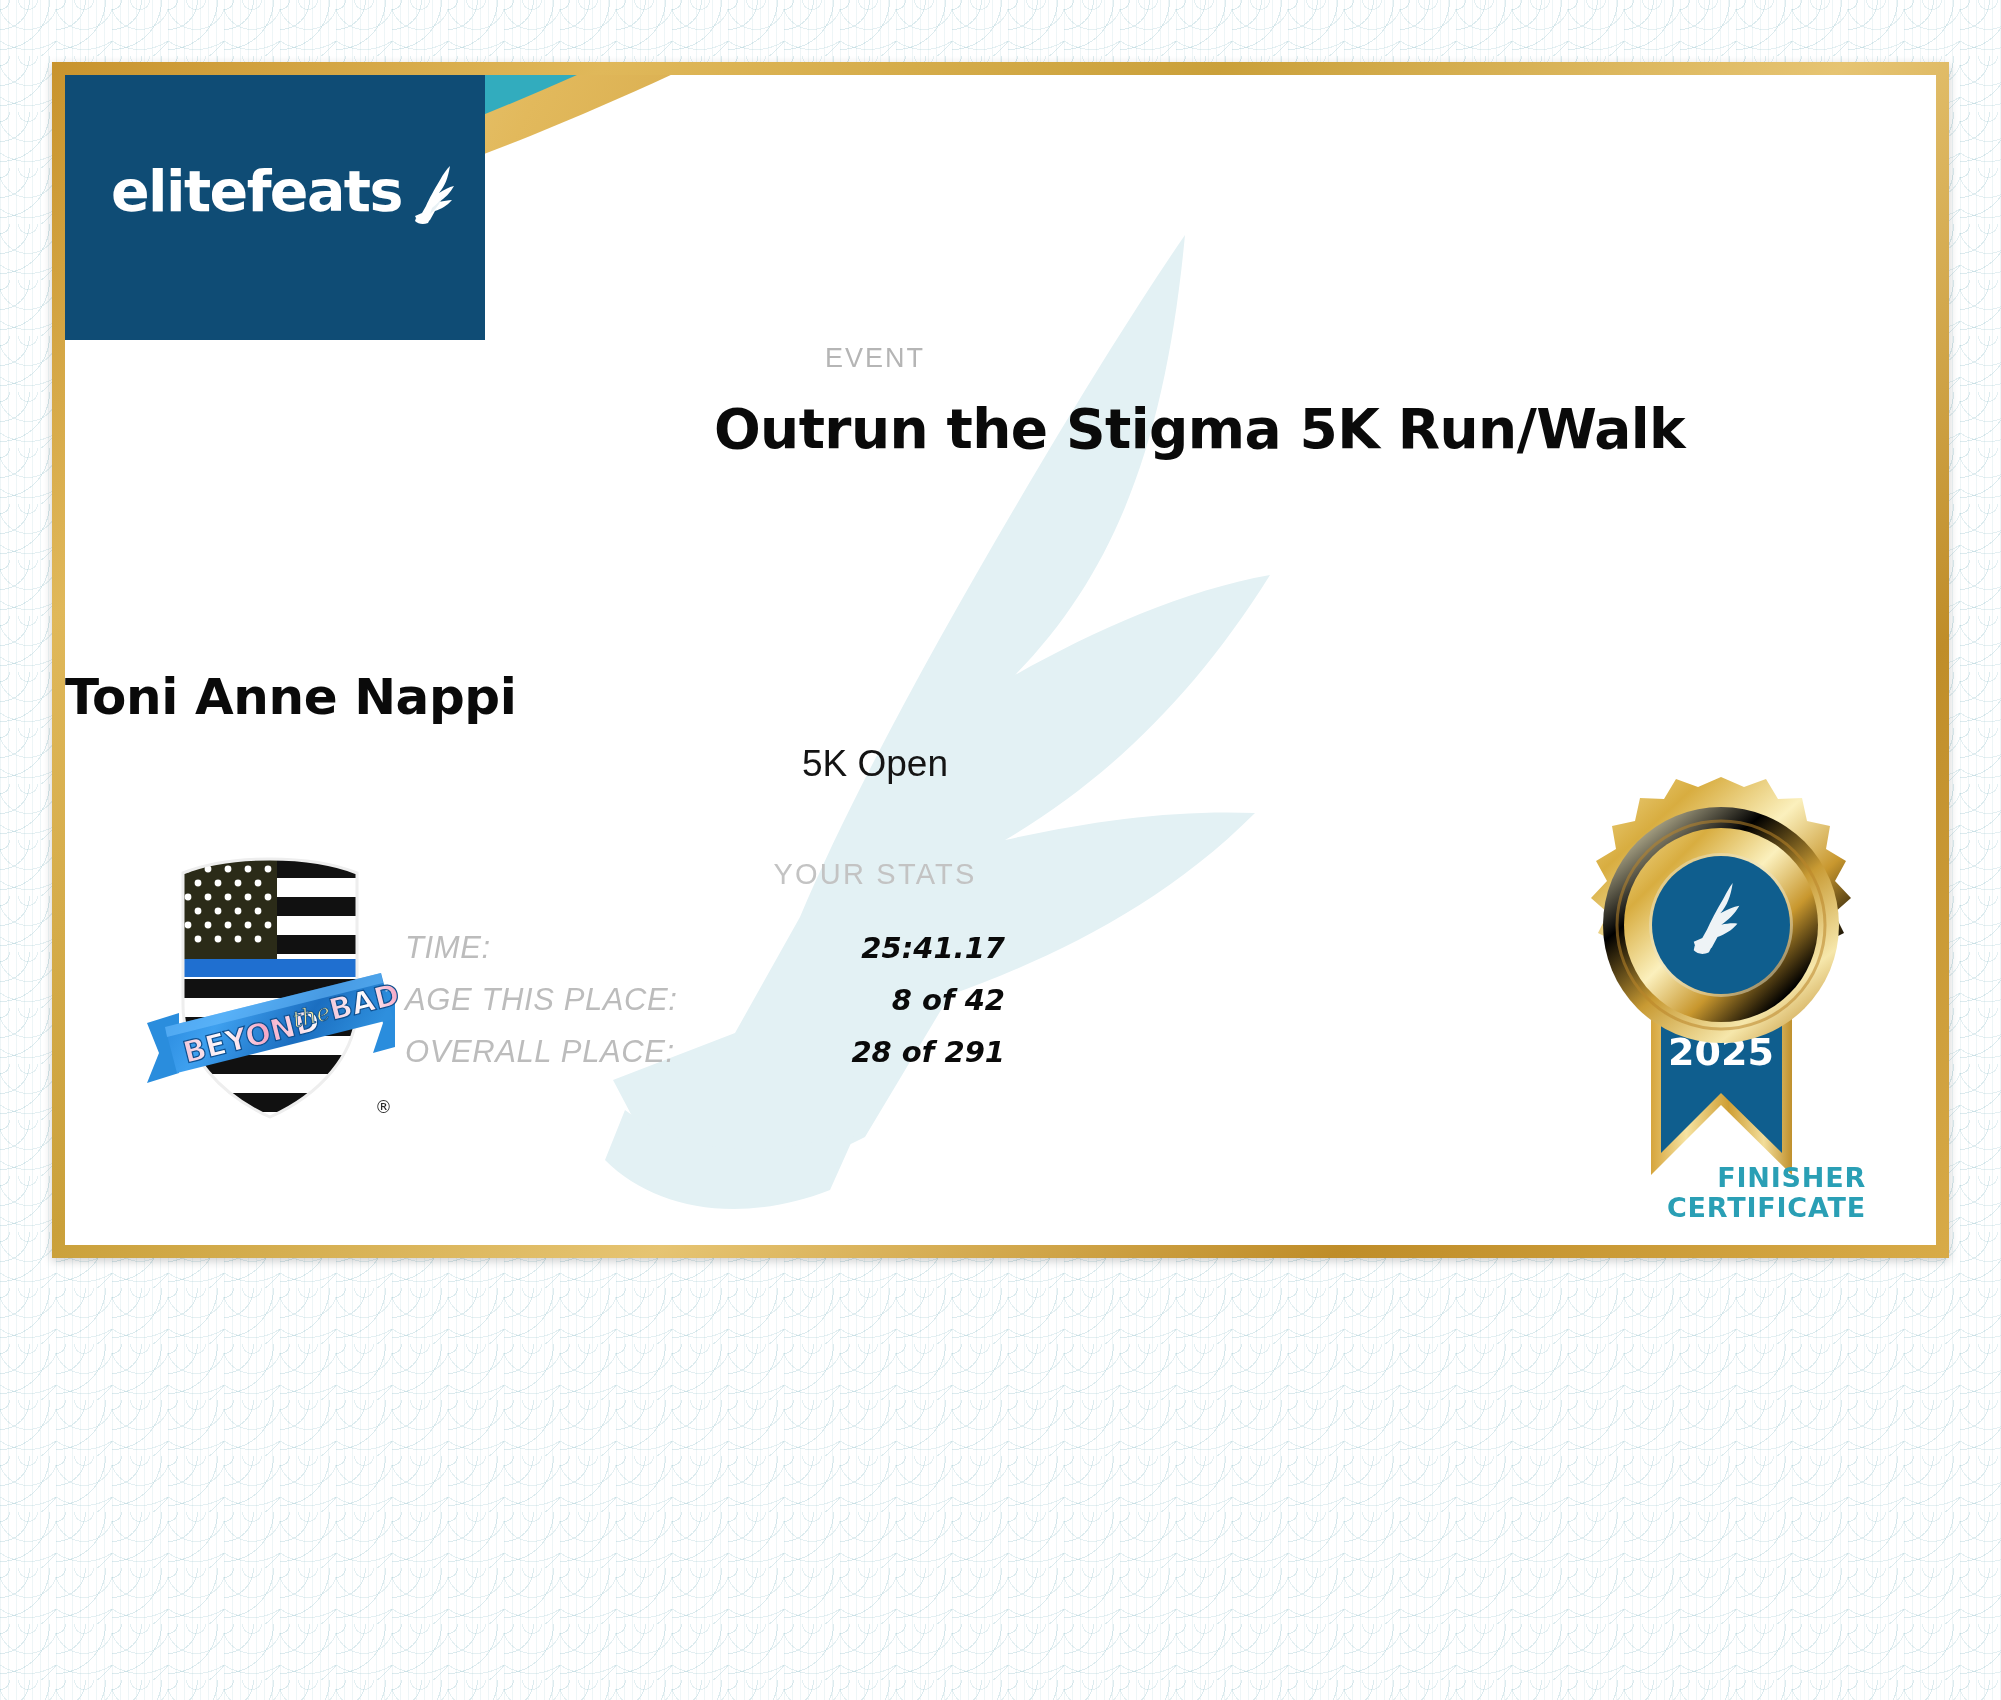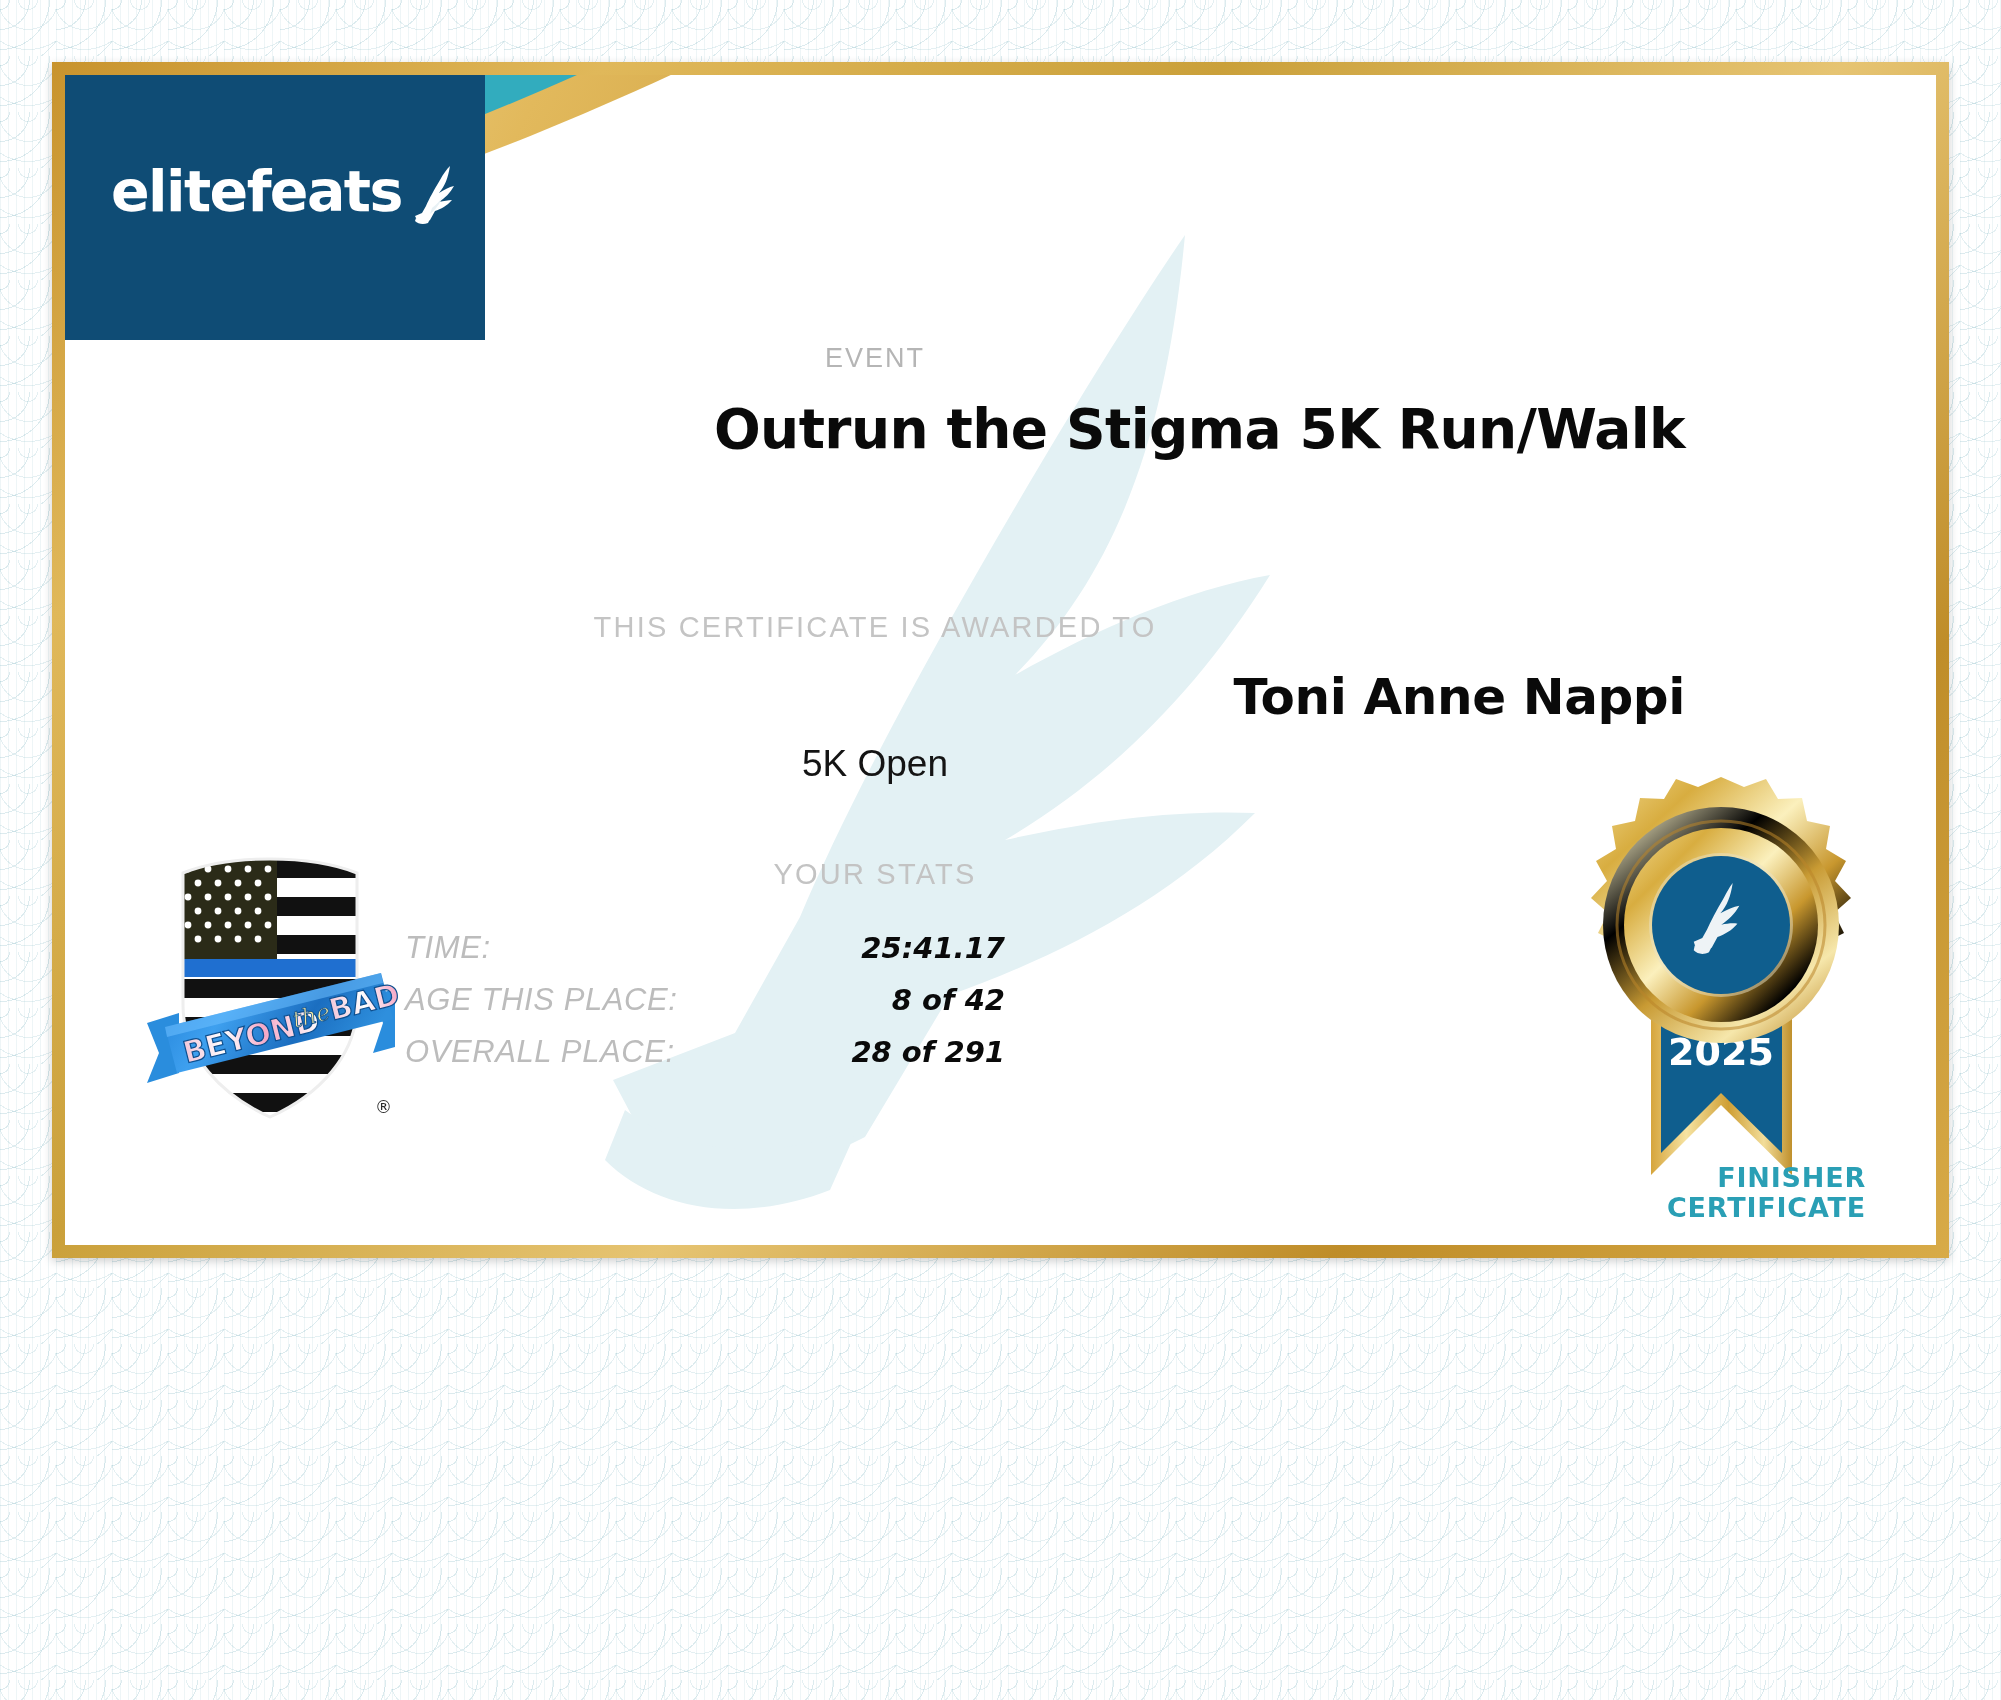--- a/index.html
+++ b/index.html
@@ -131,21 +131,21 @@
   .lbl-awarded {
     position: absolute; left: 0; top: 536px; width: 1620px;
     text-align: center;
     font-size: 29px;
     letter-spacing: 2.2px;
     color: #c4c4c4;
     font-weight: 500;
   }
   .recipient {
     position: absolute; left: 0; top: 593px; width: 1620px;
-    text-align: right;
+    text-align: left;
     font-family: "DejaVu Sans", sans-serif;
     font-size: 50px;
     font-weight: bold;
     letter-spacing: -0.4px;
     color: #0a0a0a;
   }
   .division {
     position: absolute; left: 0; top: 668px; width: 1620px;
     text-align: center;
     font-size: 37px;
@@ -250,21 +250,20 @@
             <path d="M130 935 C195 985 300 985 365 948 L335 1015 C245 1050 160 1035 110 985 Z"></path>
           </g>
         </svg>
       </div>
 
       <div class="content">
 
         <div class="lbl-event">EVENT</div>
         <div class="event-title">Outrun the Stigma 5K Run/Walk</div>
 
-        <div class="lbl-awarded">THIS CERTIFICATE IS AWARDED TO</div>
         <div class="recipient">Toni Anne Nappi</div>
         <div class="division">5K Open</div>
 
         <div class="lbl-stats">YOUR STATS</div>
 
         <div class="stats">
           <div class="stat-row">
             <span class="stat-label">TIME:</span>
             <span class="stat-value">25:41.17</span>
           </div>

